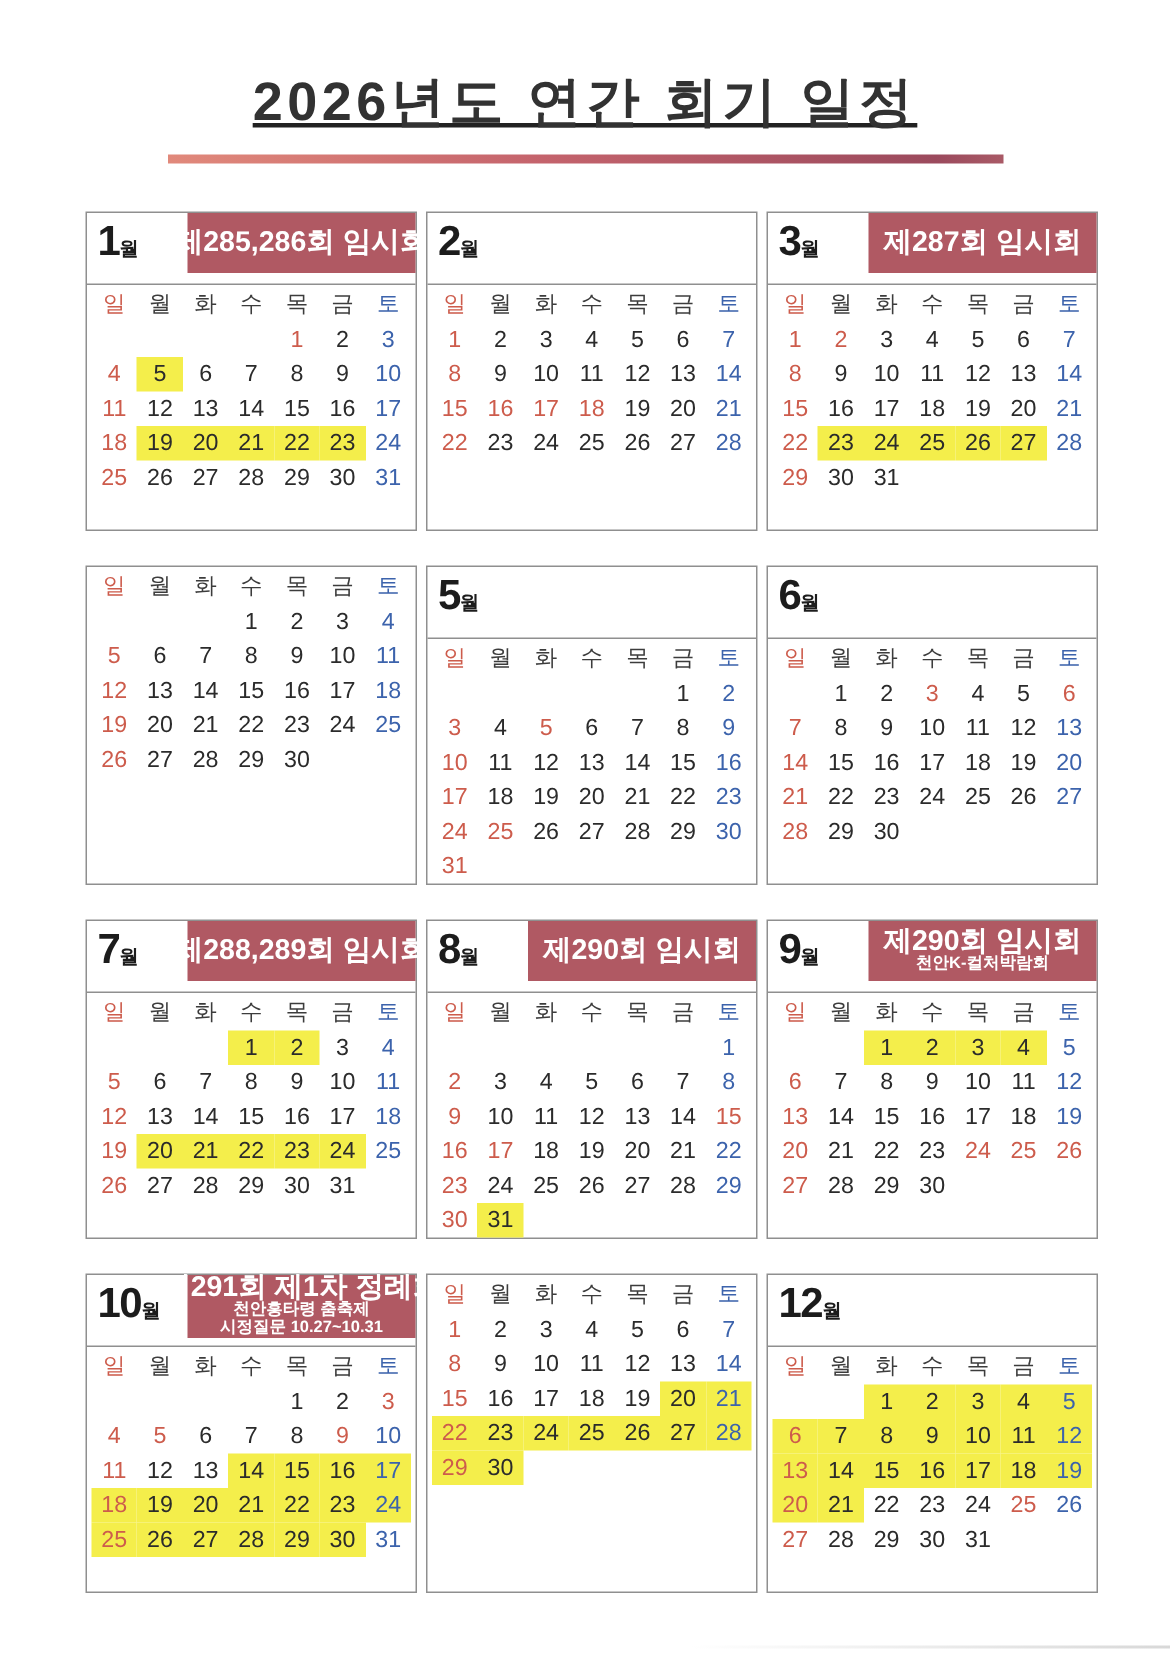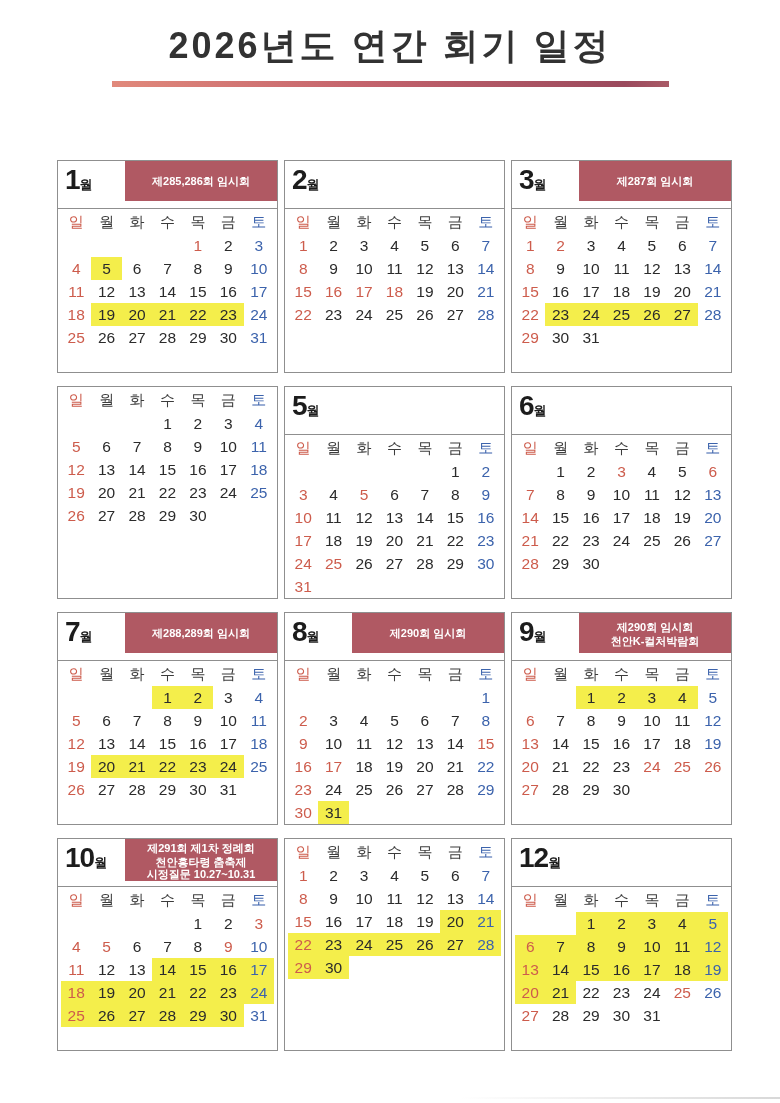--- a/index.html
+++ b/index.html
@@ -4,39 +4,39 @@
 <style>
   html, body { margin: 0; padding: 0; }
   body {
     width: 780px; height: 1103px;
     background: #ffffff;
     font-family: "Liberation Sans", "DejaVu Sans", sans-serif;
     color: #222;
     position: relative;
     overflow: hidden;
   }
-  .title-wrap { text-align: center; padding-top: 22px; }
+  .title-wrap { text-align: center; padding-top: 44px; text-decoration: underline; }
   .page-title {
     font-size: 36px;
     font-weight: bold;
     color: #323232;
     letter-spacing: 3px;
     margin: 0;
   }
   .title-underline {
     width: 557px; height: 6px;
     margin: 10px auto 0 auto;
     background: linear-gradient(90deg, #e1897b 0%, #c4636c 45%, #9b4a5d 92%, #a95a66 100%);
   }
   .calendar-grid {
     position: absolute;
-    left: 57px; top: 160px;
+    left: 57px; top: 141px;
     display: grid;
     grid-template-columns: repeat(3, 221px);
-    gap: 13px 6px;
+    gap: 23px 6px;
   }
   .card {
     box-sizing: border-box;
     width: 221px; height: 213px;
     border: 1px solid #8f8f8f;
     background: #ffffff;
     position: relative;
   }
   .card-header {
     position: relative;
@@ -58,21 +58,21 @@
     background: var(--badge, #b05963);
     color: #ffffff;
     display: flex;
     flex-direction: column;
     justify-content: center;
     align-items: center;
     padding: 1px 3px;
     box-sizing: border-box;
     text-align: center;
   }
-  .badge-title { font-size: 11px; font-weight: bold; line-height: 16px; white-space: nowrap; }
+  .badge-title { font-size: 19px; font-weight: bold; line-height: 16px; white-space: nowrap; }
   .badge-sub { font-size: 11px; font-weight: bold; line-height: 12px; white-space: nowrap; }
   .weekday-row {
     display: grid;
     grid-template-columns: repeat(7, 1fr);
     height: 25px;
     align-items: center;
     text-align: center;
     font-size: 15px;
     color: #3c3c3c;
     padding: 0 3px;

